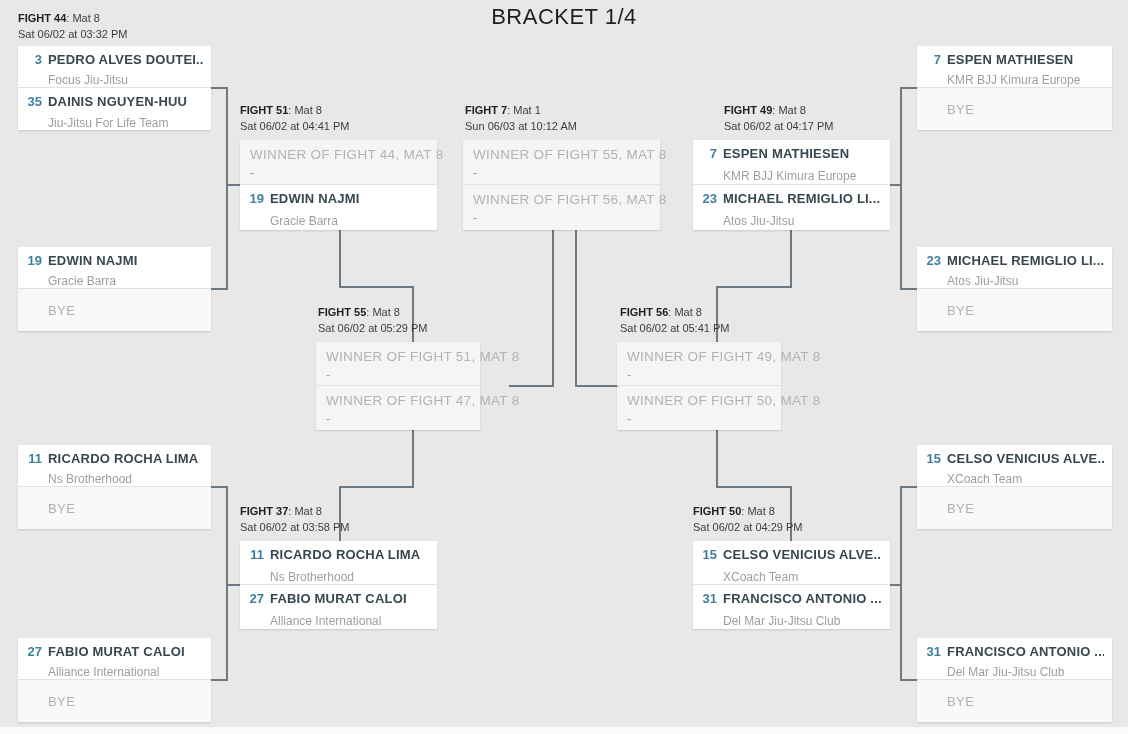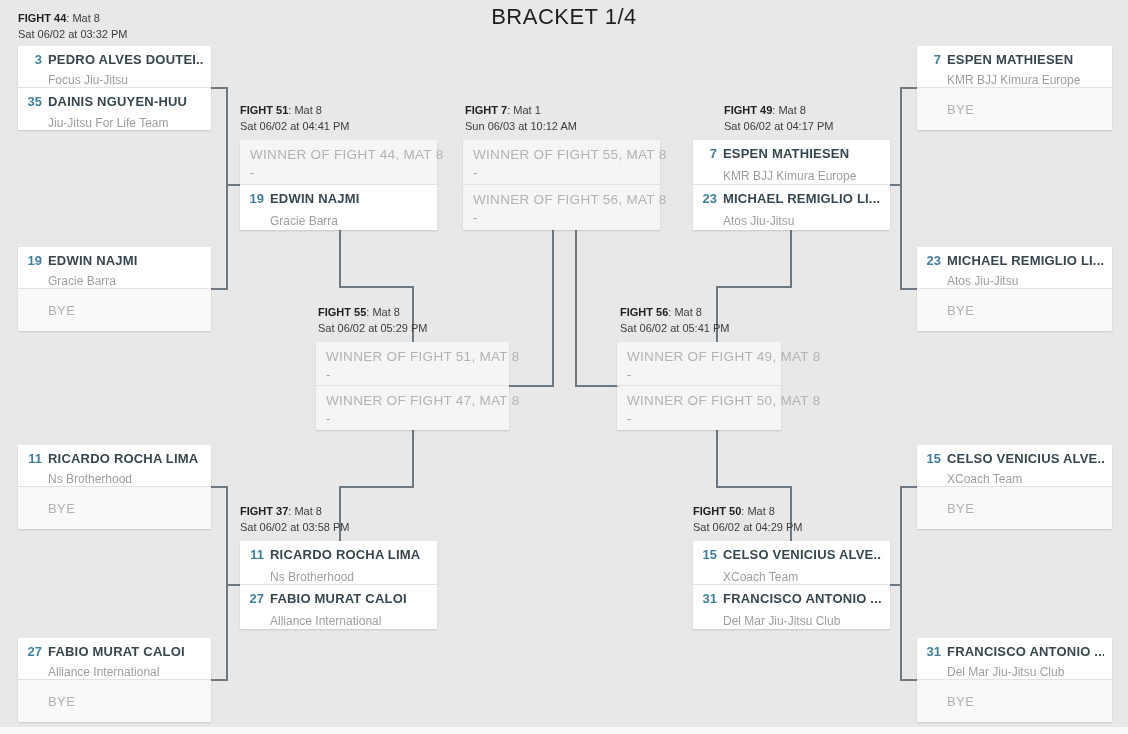--- a/index.html
+++ b/index.html
@@ -265,21 +265,21 @@
   </div>
   <div class="row person h45">
     <span class="seed">23</span>
     <span class="pcol">
         <span class="pname">MICHAEL REMIGLIO LI...</span>
         <span class="pteam">Atos Jiu-Jitsu</span>
       </span>
   </div>
 </div>
 
-<div class="card" style="left:316px;top:342px;width:193px">
+<div class="card" style="left:316px;top:342px;width:164px">
   <div class="row winner r1 h44">
     <span class="wname">WINNER OF FIGHT 51, MAT 8</span>
     <span class="wdash">-</span>
   </div>
   <div class="row winner h44">
     <span class="wname">WINNER OF FIGHT 47, MAT 8</span>
     <span class="wdash">-</span>
   </div>
 </div>
 

